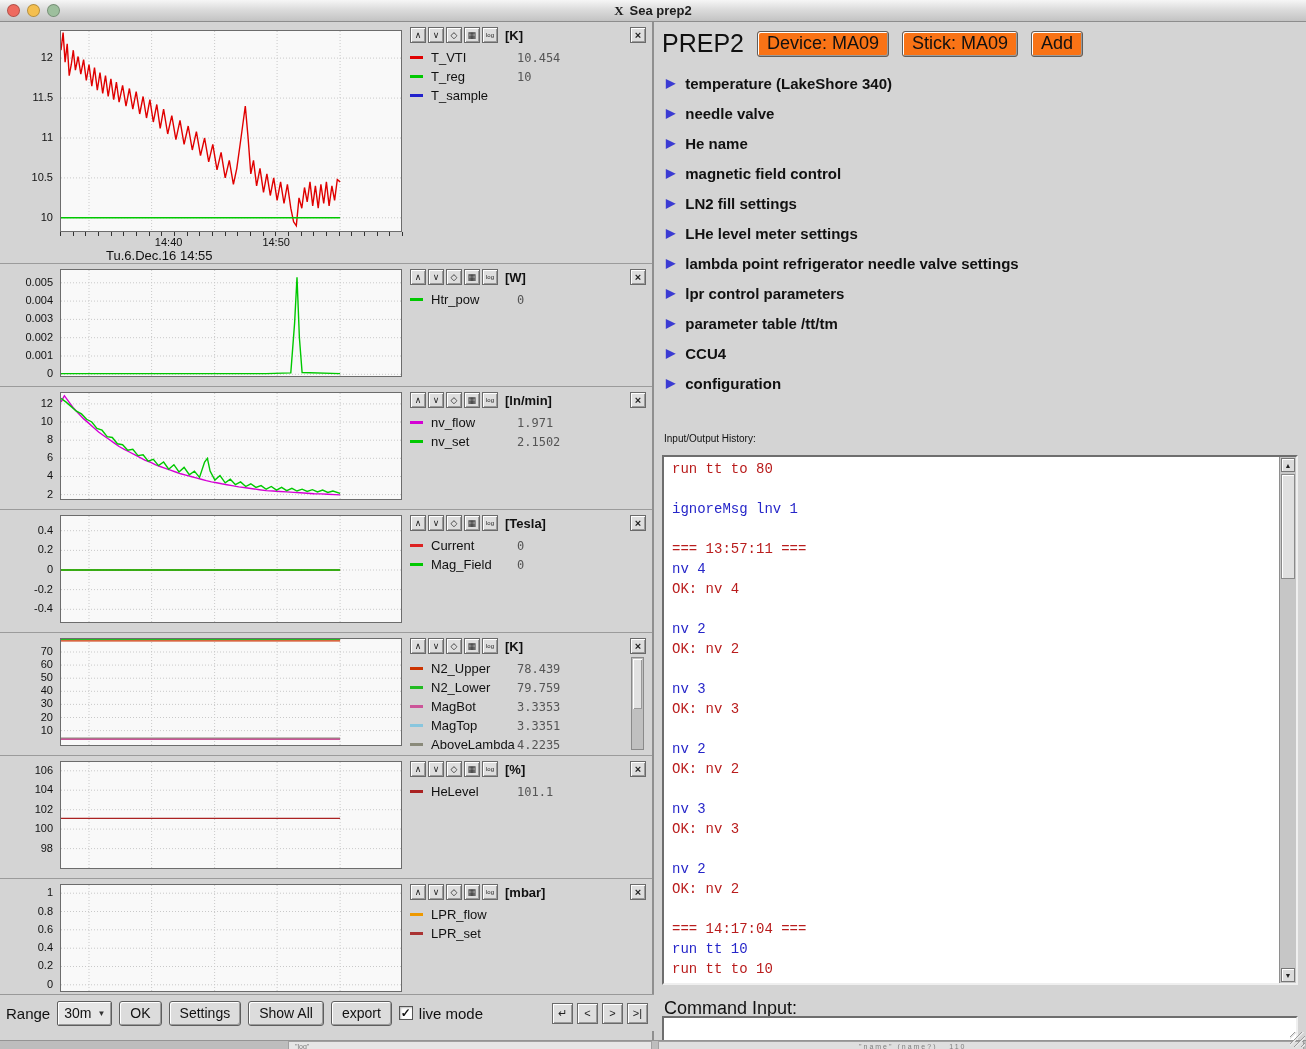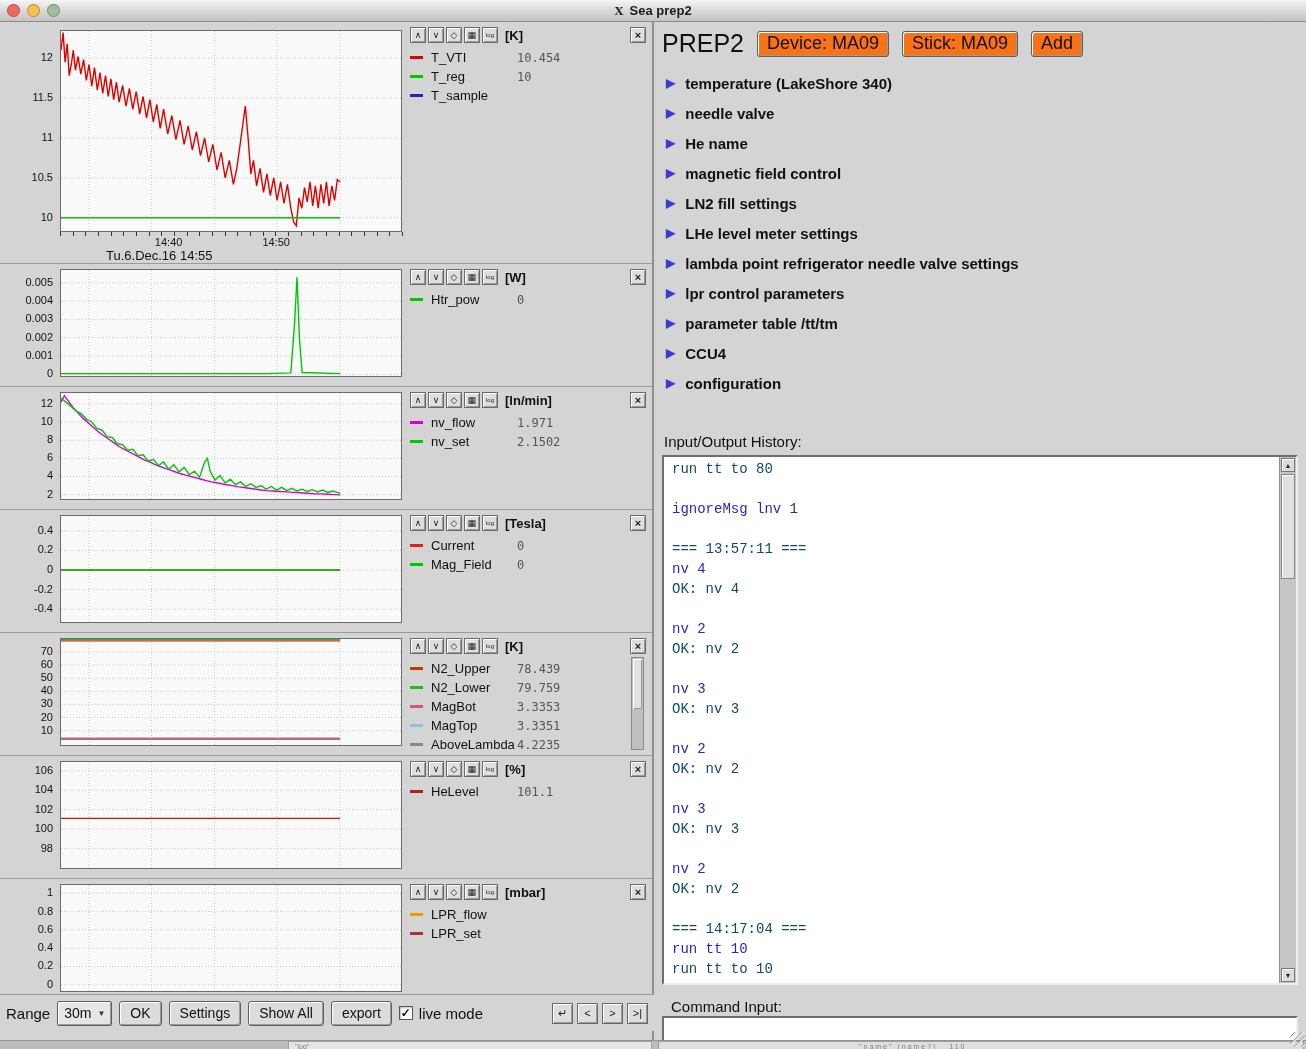--- a/index.html
+++ b/index.html
@@ -61,34 +61,34 @@
   .rb-nav .pbtn{width:21px;height:21px;font-size:11px;}
 
   
   .prep-head{display:flex;align-items:center;gap:13px;padding:7px 0 0 6px;}
   #prep-title{font-size:25px;color:#101010;}
   .hd-btn{height:26px;display:flex;align-items:center;padding:0 9px;font-size:18px;background:#f97316;
     border:1px solid #5e5e5e;border-radius:3px;box-shadow:inset 1px 1px 0 #fff,inset -1px -1px 0 #9a9a9a;cursor:default;text-align:right;}
   #tree{padding:10px 0 0 10px;}
   .tree-item{display:flex;align-items:center;height:30px;font-weight:bold;font-size:15px;}
   .tri{color:var(--arrow,#3b3bd3);font-size:12px;margin-right:10px;}
-  .io-label{position:absolute;left:8px;top:411px;font-size:15px;}
+  .io-label{position:absolute;left:8px;top:411px;font-size:10px;}
   #console{position:absolute;left:6px;top:433px;width:636px;height:530px;background:#ffffff;
     border:2px solid;border-color:#6e6e6e #efefef #efefef #6e6e6e;}
   #console-text{position:absolute;left:0;top:0;right:17px;bottom:0;overflow:hidden;
     padding:2px 8px;font-family:"Liberation Mono",monospace;font-size:14px;line-height:20px;}
-  .cl{height:20px;white-space:pre;color:#0c4a6e;}
+  .cl{height:20px;white-space:pre;color:#b91c1c;}
   .cl.cmd{color:var(--cmd,#2626c9);}
   .vscroll{position:absolute;top:0;right:0;bottom:0;width:17px;background:#c6c6c6;border-left:1px solid #8e8e8e;}
   .varrow{position:absolute;left:1px;width:14px;height:14px;background:#dcdcdc;border:1px solid #777;
     box-shadow:inset 1px 1px 0 #fff;font-size:7px;text-align:center;line-height:13px;color:#222;}
   .varrow.up{top:1px;} .varrow.down{bottom:1px;}
   .vthumb{position:absolute;left:1px;width:14px;top:17px;height:105px;background:#e0e0e0;border:1px solid #8a8a8a;
     box-shadow:inset 1px 1px 0 #fff;}
-  .ci-label{position:absolute;left:8px;top:976px;font-size:15px;margin-left:7px;}
+  .ci-label{position:absolute;left:8px;top:976px;font-size:18px;}
   #cmd-input{position:absolute;left:6px;top:994px;width:636px;height:26px;background:#fff;
     border:2px solid;border-color:#6e6e6e #efefef #efefef #6e6e6e;font-family:"Liberation Mono",monospace;font-size:14px;padding:0 6px;}
 
   
   #bottom-strip{position:absolute;left:0;top:1040px;width:1306px;height:9px;background:#bdbdbd;
     border-top:1px solid #949494;overflow:hidden;font-size:7px;color:#7d7d7d;}
   .frag{position:absolute;top:0;height:9px;line-height:9px;white-space:nowrap;overflow:hidden;}
   .frag.a{left:288px;width:364px;background:#e6e6e6;border:1px solid #a0a0a0;padding-left:6px;}
   .frag.b{left:658px;width:646px;background:#dfdfdf;border:1px solid #a0a0a0;padding-left:200px;letter-spacing:2px;}
   #grip{position:absolute;right:1px;bottom:2px;width:15px;height:15px;

